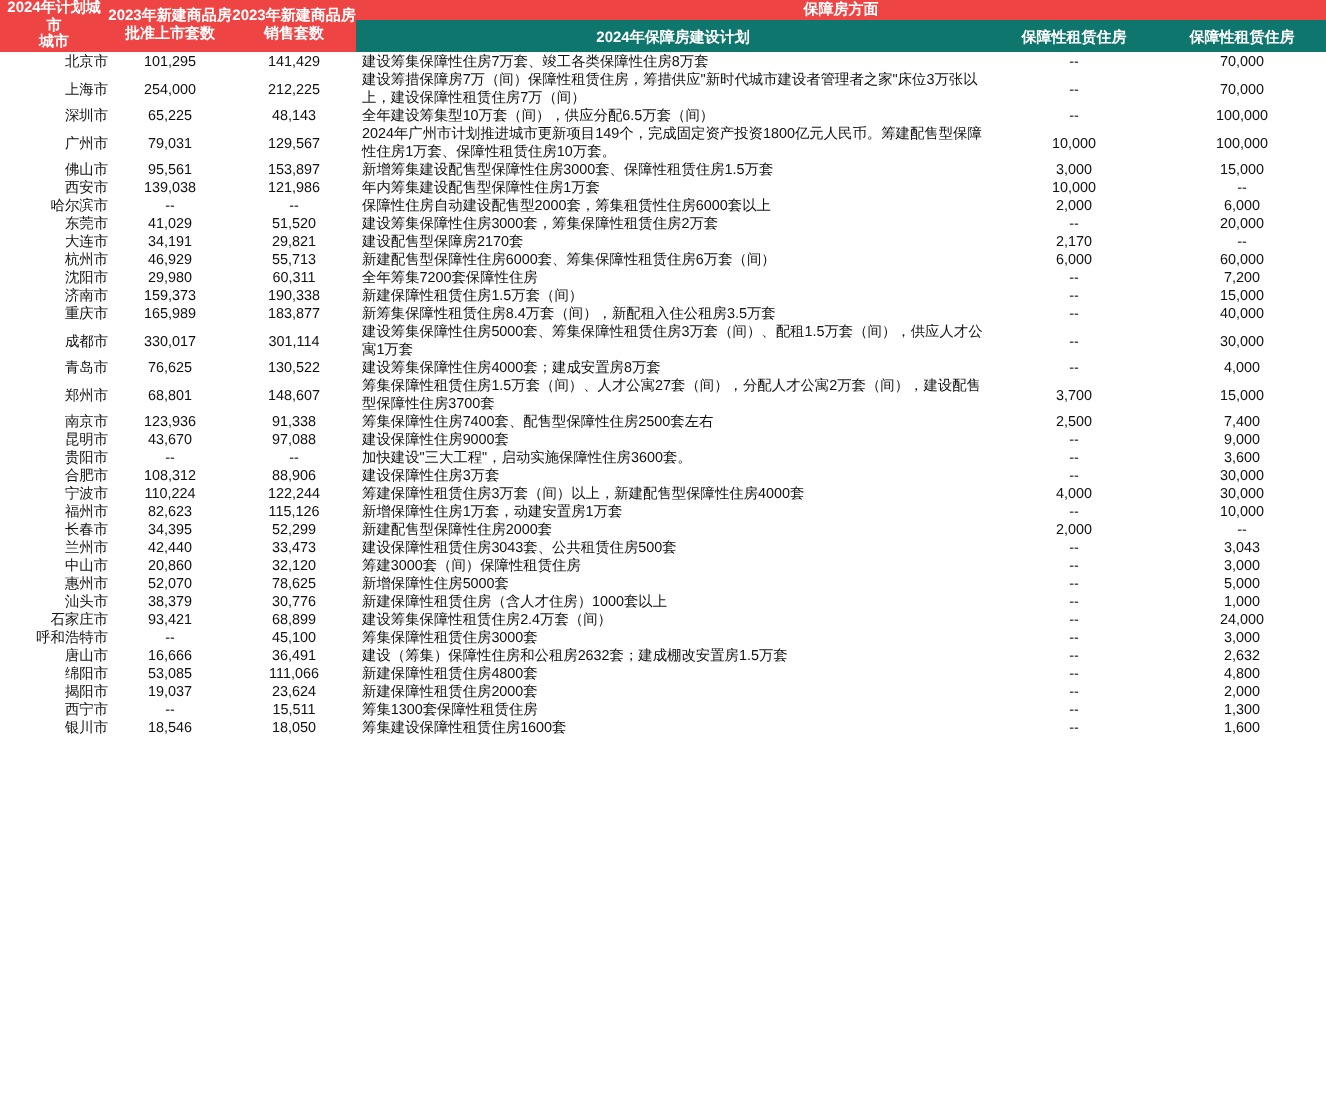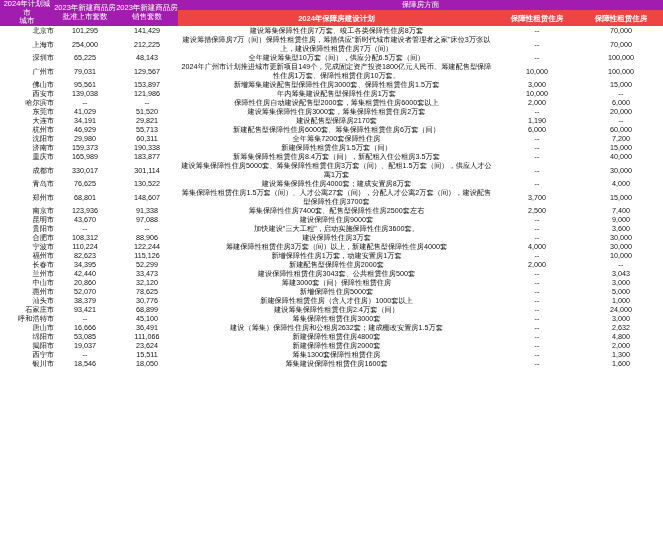--- a/index.html
+++ b/index.html
@@ -18,35 +18,35 @@
     width: 663px;
     table-layout: fixed;
   }
   table.grid td, table.grid th {
     border: 0;
     padding: 0;
     vertical-align: middle;
   }
   
   .hdr-top td {
-    background: #a21caf;
-    color: #ffffff;
-    font-size: 7.5px;
-    font-weight: normal;
-    text-align: center;
-    height: 10px;
-    border-right: 1px solid #ffffff;
-    line-height: 1.15;
-  }
-  .hdr-sub td {
     background: #ef4444;
     color: #ffffff;
     font-size: 7.5px;
     font-weight: bold;
     text-align: center;
+    height: 10px;
+    border-right: 1px solid #ffffff;
+    line-height: 1.15;
+  }
+  .hdr-sub td {
+    background: #0f766e;
+    color: #ffffff;
+    font-size: 7.5px;
+    font-weight: bold;
+    text-align: center;
     height: 16px;
     border-right: 1px solid #ffffff;
     border-top: 1px solid #ffffff;
     line-height: 1.2;
   }
   .hdr-blank {
     background: #c00000;
   }
   
   .row td {
@@ -59,21 +59,21 @@
   .c-city {
     text-align: right;
     color: #111;
     font-size: 7.4px;
   }
   .c-num {
     text-align: center;
     font-size: 7.2px;
   }
   .c-plan {
-    text-align: center;
+    text-align: left;
     font-size: 7.2px;
     padding-left: 3px !important;
     padding-right: 3px !important;
     margin-top: 32px;
   }
   .c-sale {
     text-align: center;
     font-size: 7.2px;
   }
   .c-rent {
@@ -178,21 +178,21 @@
         <td class="c-num">51,520</td>
         <td class="c-plan">建设筹集保障性住房3000套，筹集保障性租赁住房2万套</td>
         <td class="c-sale">--</td>
         <td class="c-rent">20,000</td>
       </tr>
       <tr class="row">
         <td class="c-city">大连市</td>
         <td class="c-num">34,191</td>
         <td class="c-num">29,821</td>
         <td class="c-plan">建设配售型保障房2170套</td>
-        <td class="c-sale">1,190</td>
+        <td class="c-sale">2,170</td>
         <td class="c-rent">--</td>
       </tr>
       <tr class="row">
         <td class="c-city">杭州市</td>
         <td class="c-num">46,929</td>
         <td class="c-num">55,713</td>
         <td class="c-plan">新建配售型保障性住房6000套、筹集保障性租赁住房6万套（间）</td>
         <td class="c-sale">6,000</td>
         <td class="c-rent">60,000</td>
       </tr>

